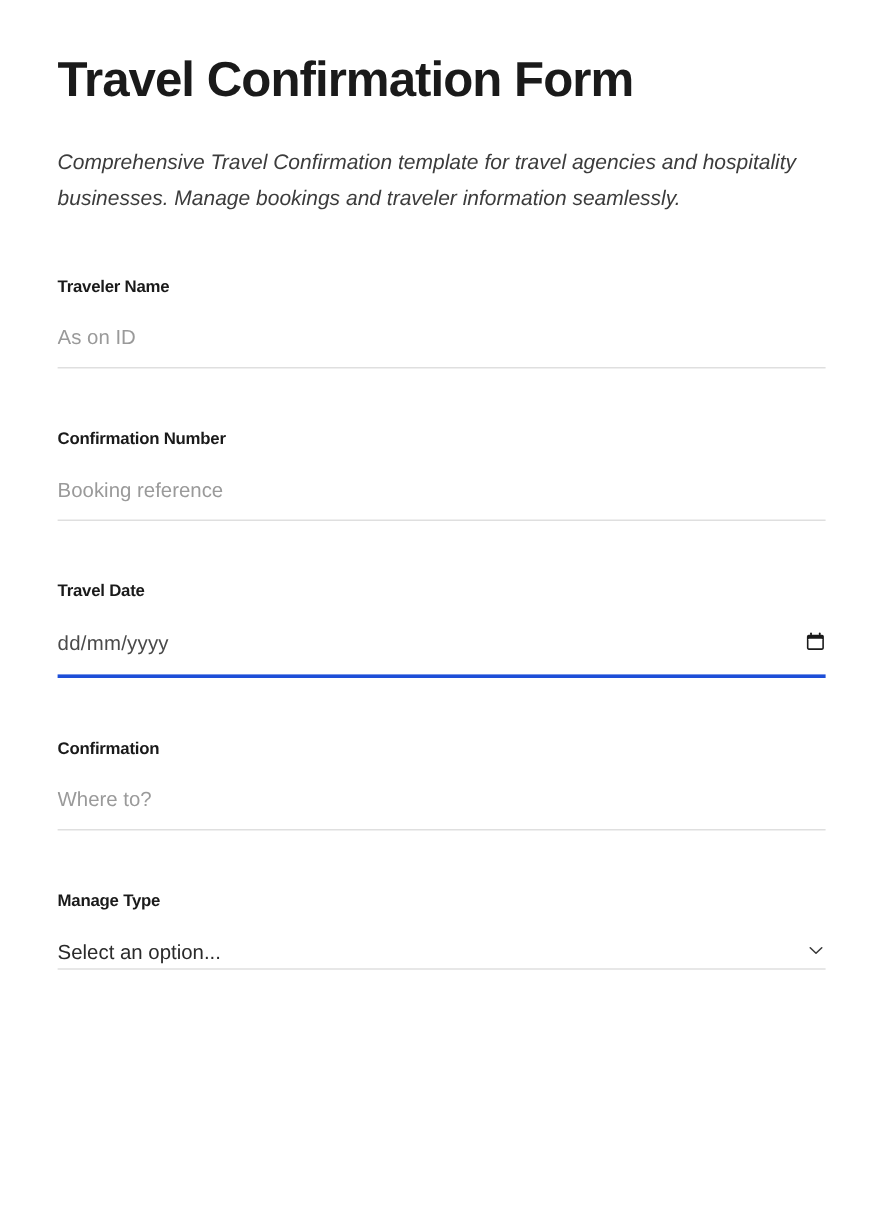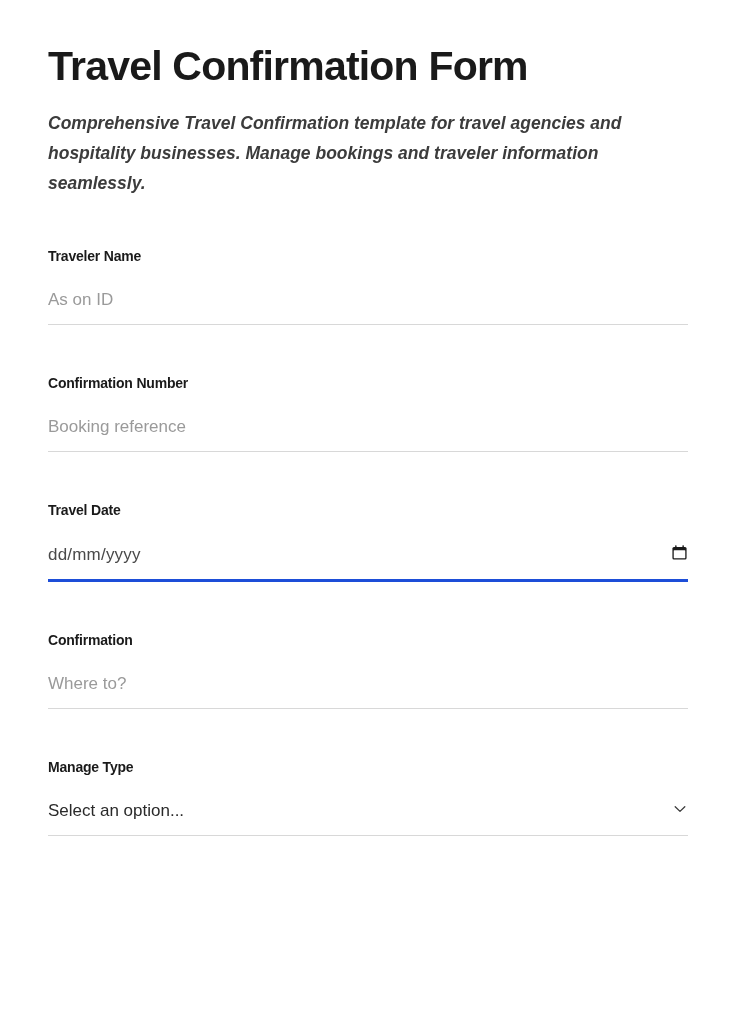--- a/index.html
+++ b/index.html
@@ -38,27 +38,27 @@
   .title-underline {
     position: absolute;
     left: 0;
     right: 0;
     bottom: 1px;
     height: 10px;
     background: #faf0c0;
     z-index: -1;
   }
   .subtitle {
-    margin: 18px 0 0 0;
+    margin: 30px 0 0 0;
     font-size: 17.5px;
     line-height: 1.72;
     font-style: italic;
     color: #3c3c3c;
     max-width: 620px;
-    font-weight: 700;
+    font-weight: 400;
   }
   .field {
     margin-top: 50px;
   }
   .field-label {
     font-size: 14px;
     font-weight: 700;
     color: #1a1a1a;
     letter-spacing: -0.2px;
     margin: 0 0 26px 0;
@@ -90,21 +90,21 @@
     color: #4a4a4a;
     letter-spacing: 0.2px;
   }
   .cal-icon { display: block; }
   .select-row {
     width: 640px;
     border-bottom: 1px solid #d8d8d8;
     display: flex;
     align-items: flex-start;
     justify-content: space-between;
-    padding-bottom: 14px;
+    padding-bottom: 2px;
     cursor: pointer;
   }
   .select-text {
     font-size: 17px;
     color: #2a2a2a;
   }
   .chev { display: block; }
 </style>
 </head>
 <body>

